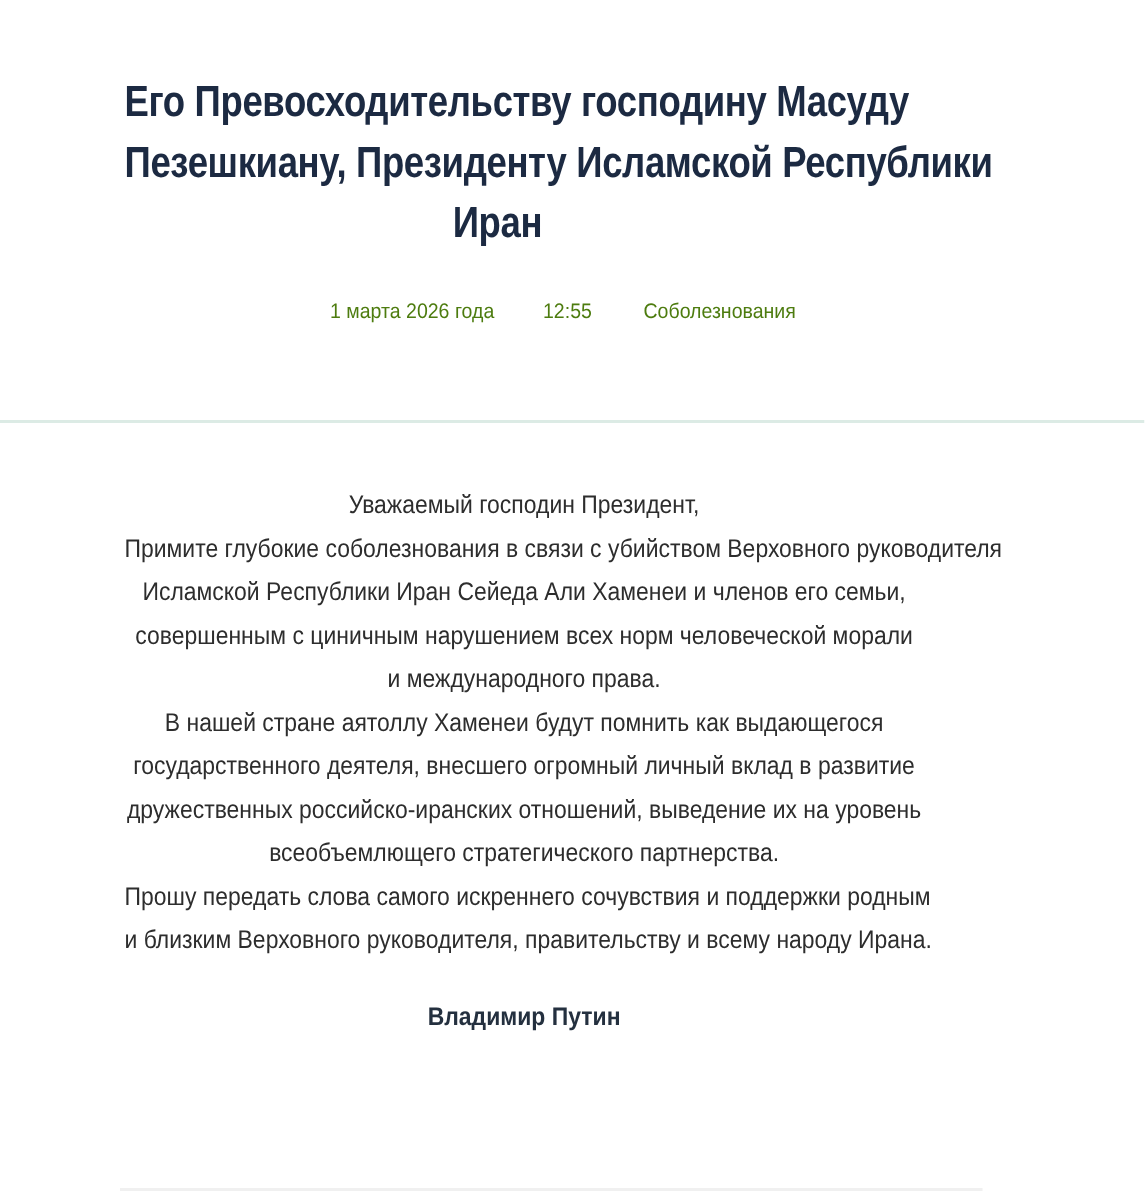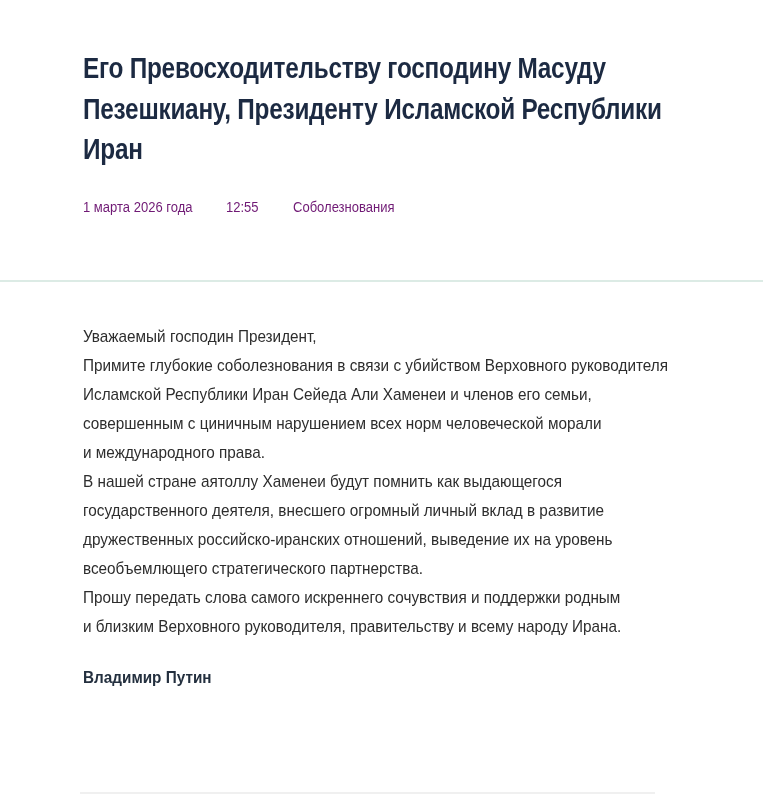--- a/index.html
+++ b/index.html
@@ -10,41 +10,42 @@
   body {
     width: 763px;
     height: 800px;
     position: relative;
     overflow: hidden;
     font-family: "Liberation Sans", sans-serif;
   }
   .content {
     padding-left: 83px;
     padding-right: 88px;
+    text-align: center;
   }
   .article-title {
     margin: 0;
     padding-top: 48px;
     color: #1c2a42;
     font-weight: bold;
   }
   .title-line {
     display: block;
     font-size: 29px;
     line-height: 40.5px;
     letter-spacing: -0.3px;
     white-space: nowrap;
     transform: scaleX(0.84);
     transform-origin: left center;
   }
   .meta {
     margin-top: 27px;
     font-size: 14px;
     line-height: 20px;
-    color: #701a75;
+    color: #4d7c0f;
     white-space: nowrap;
   }
   .meta .meta-item {
     display: inline-block;
     transform: scaleX(0.93);
     transform-origin: left center;
   }
   .meta .meta-time { margin-left: 25px; }
   .meta .meta-category { margin-left: 32px; }
   .divider {

